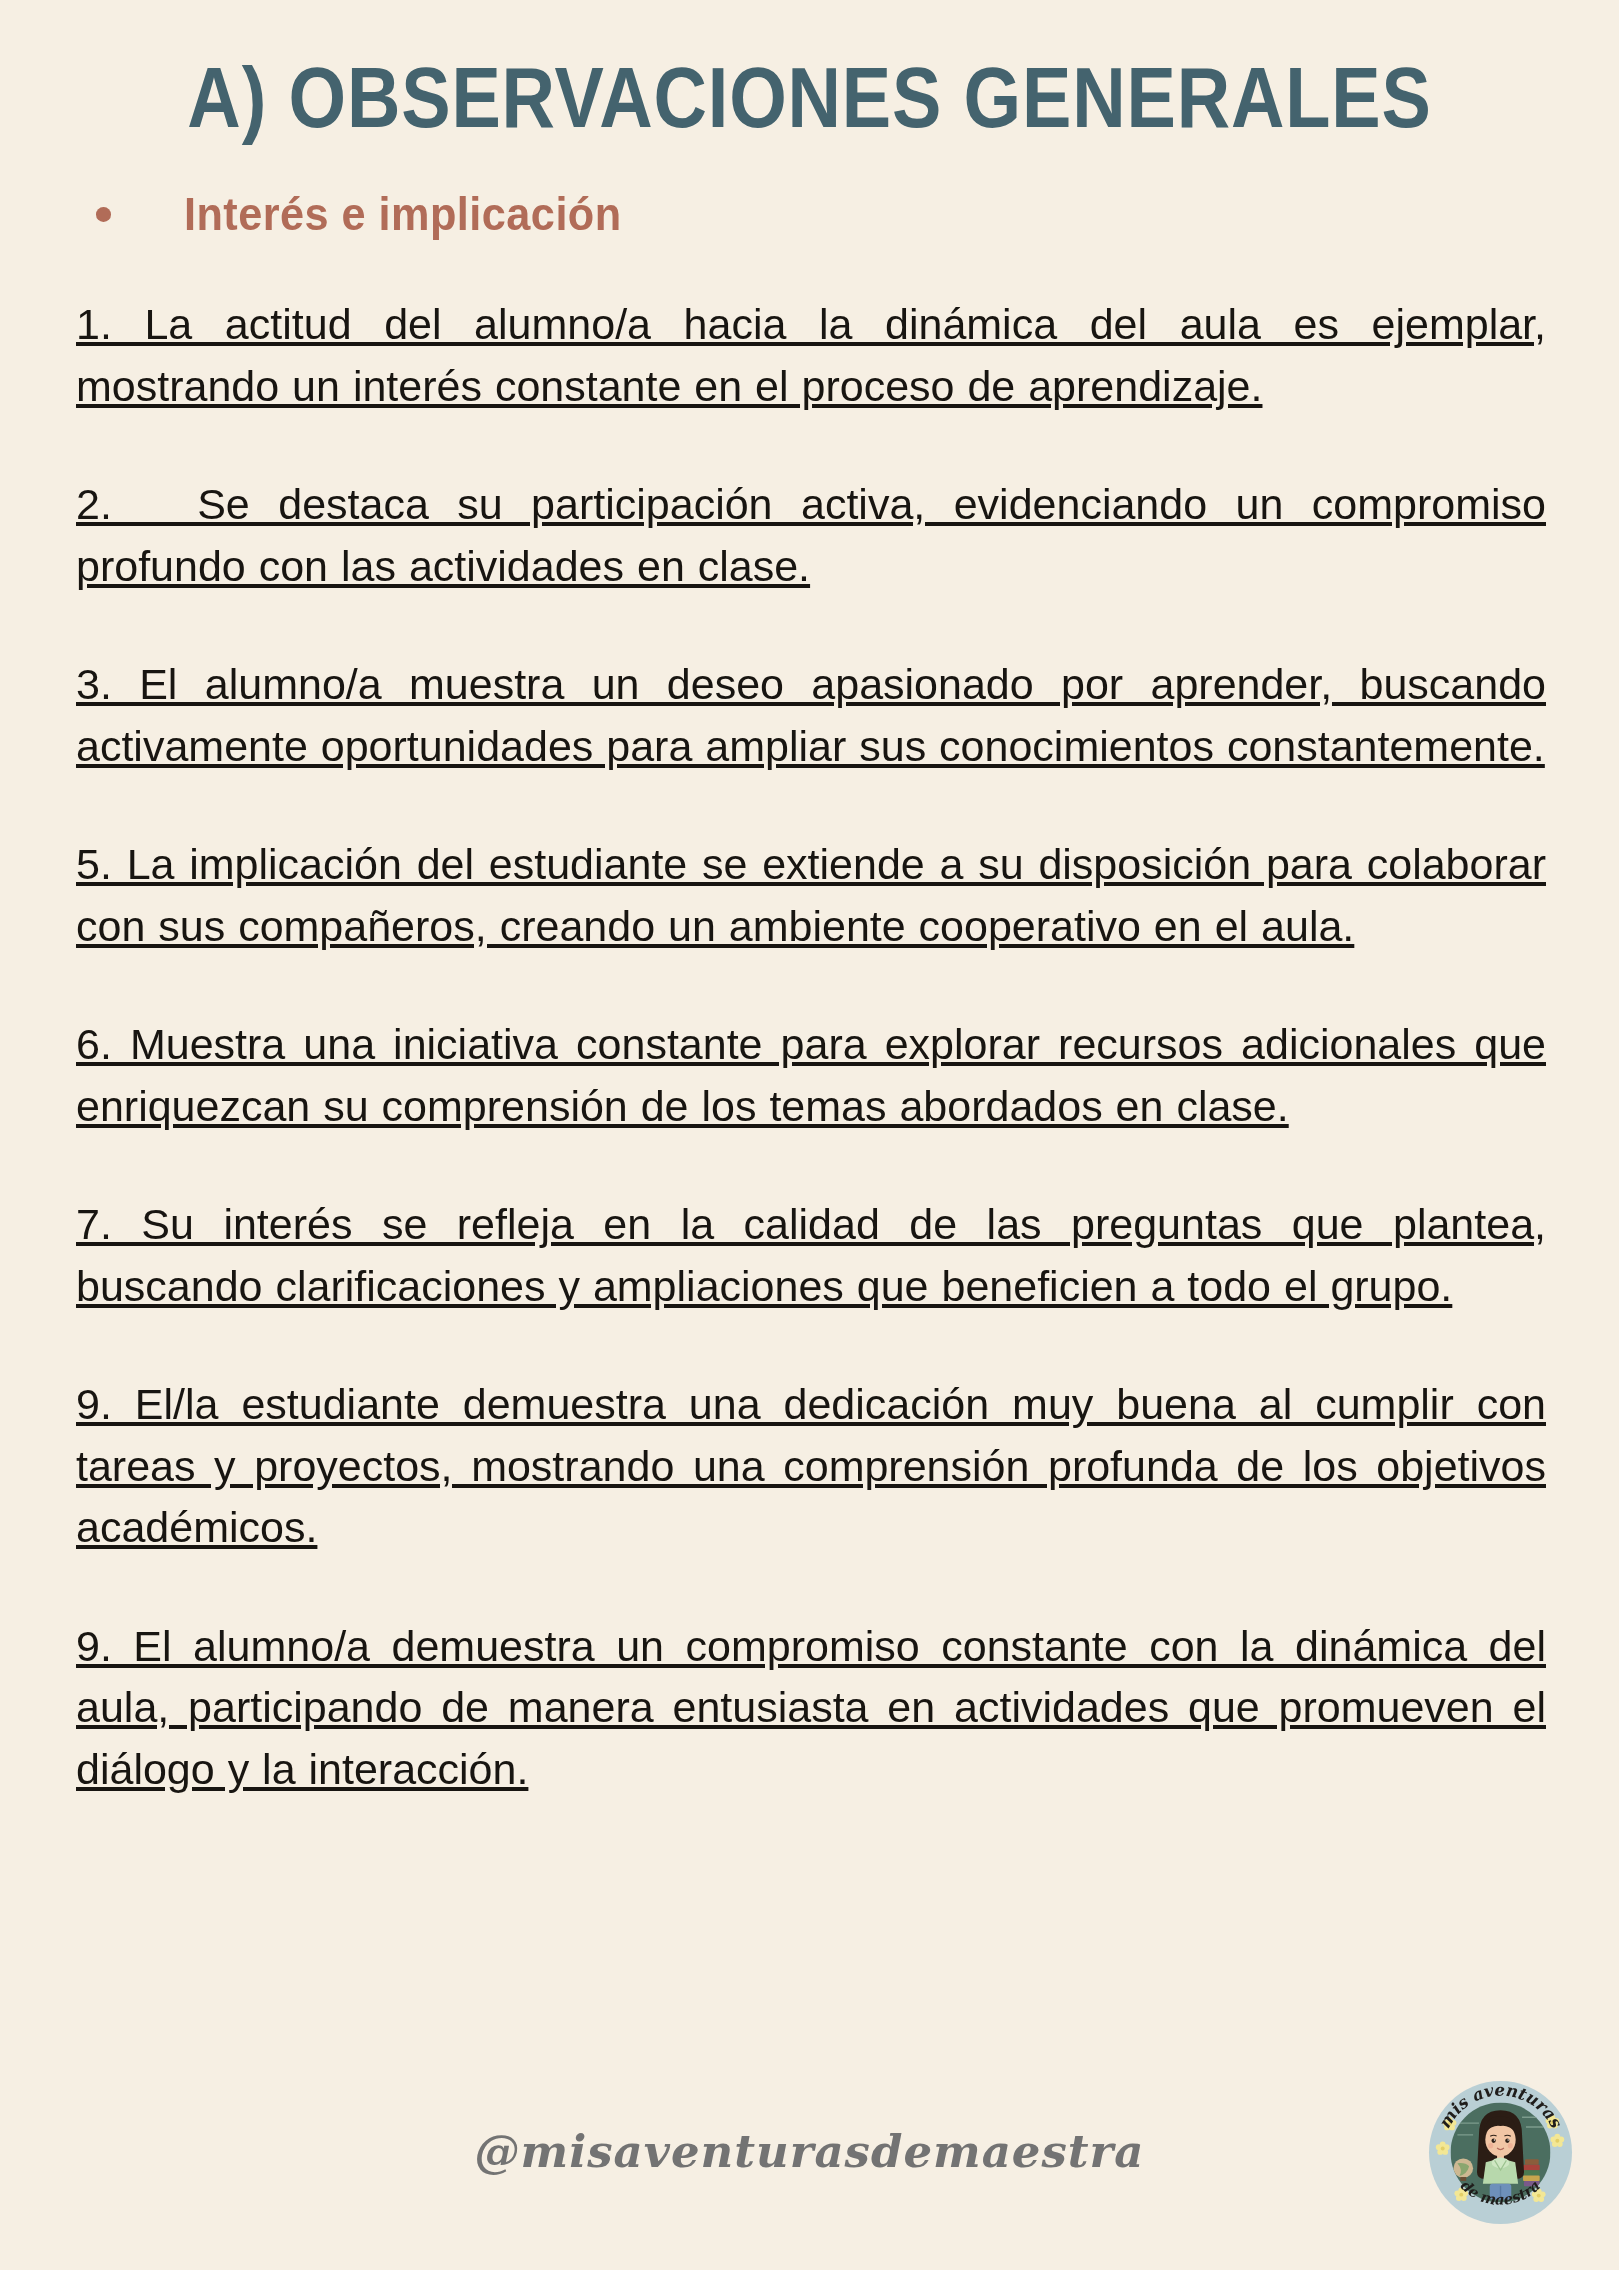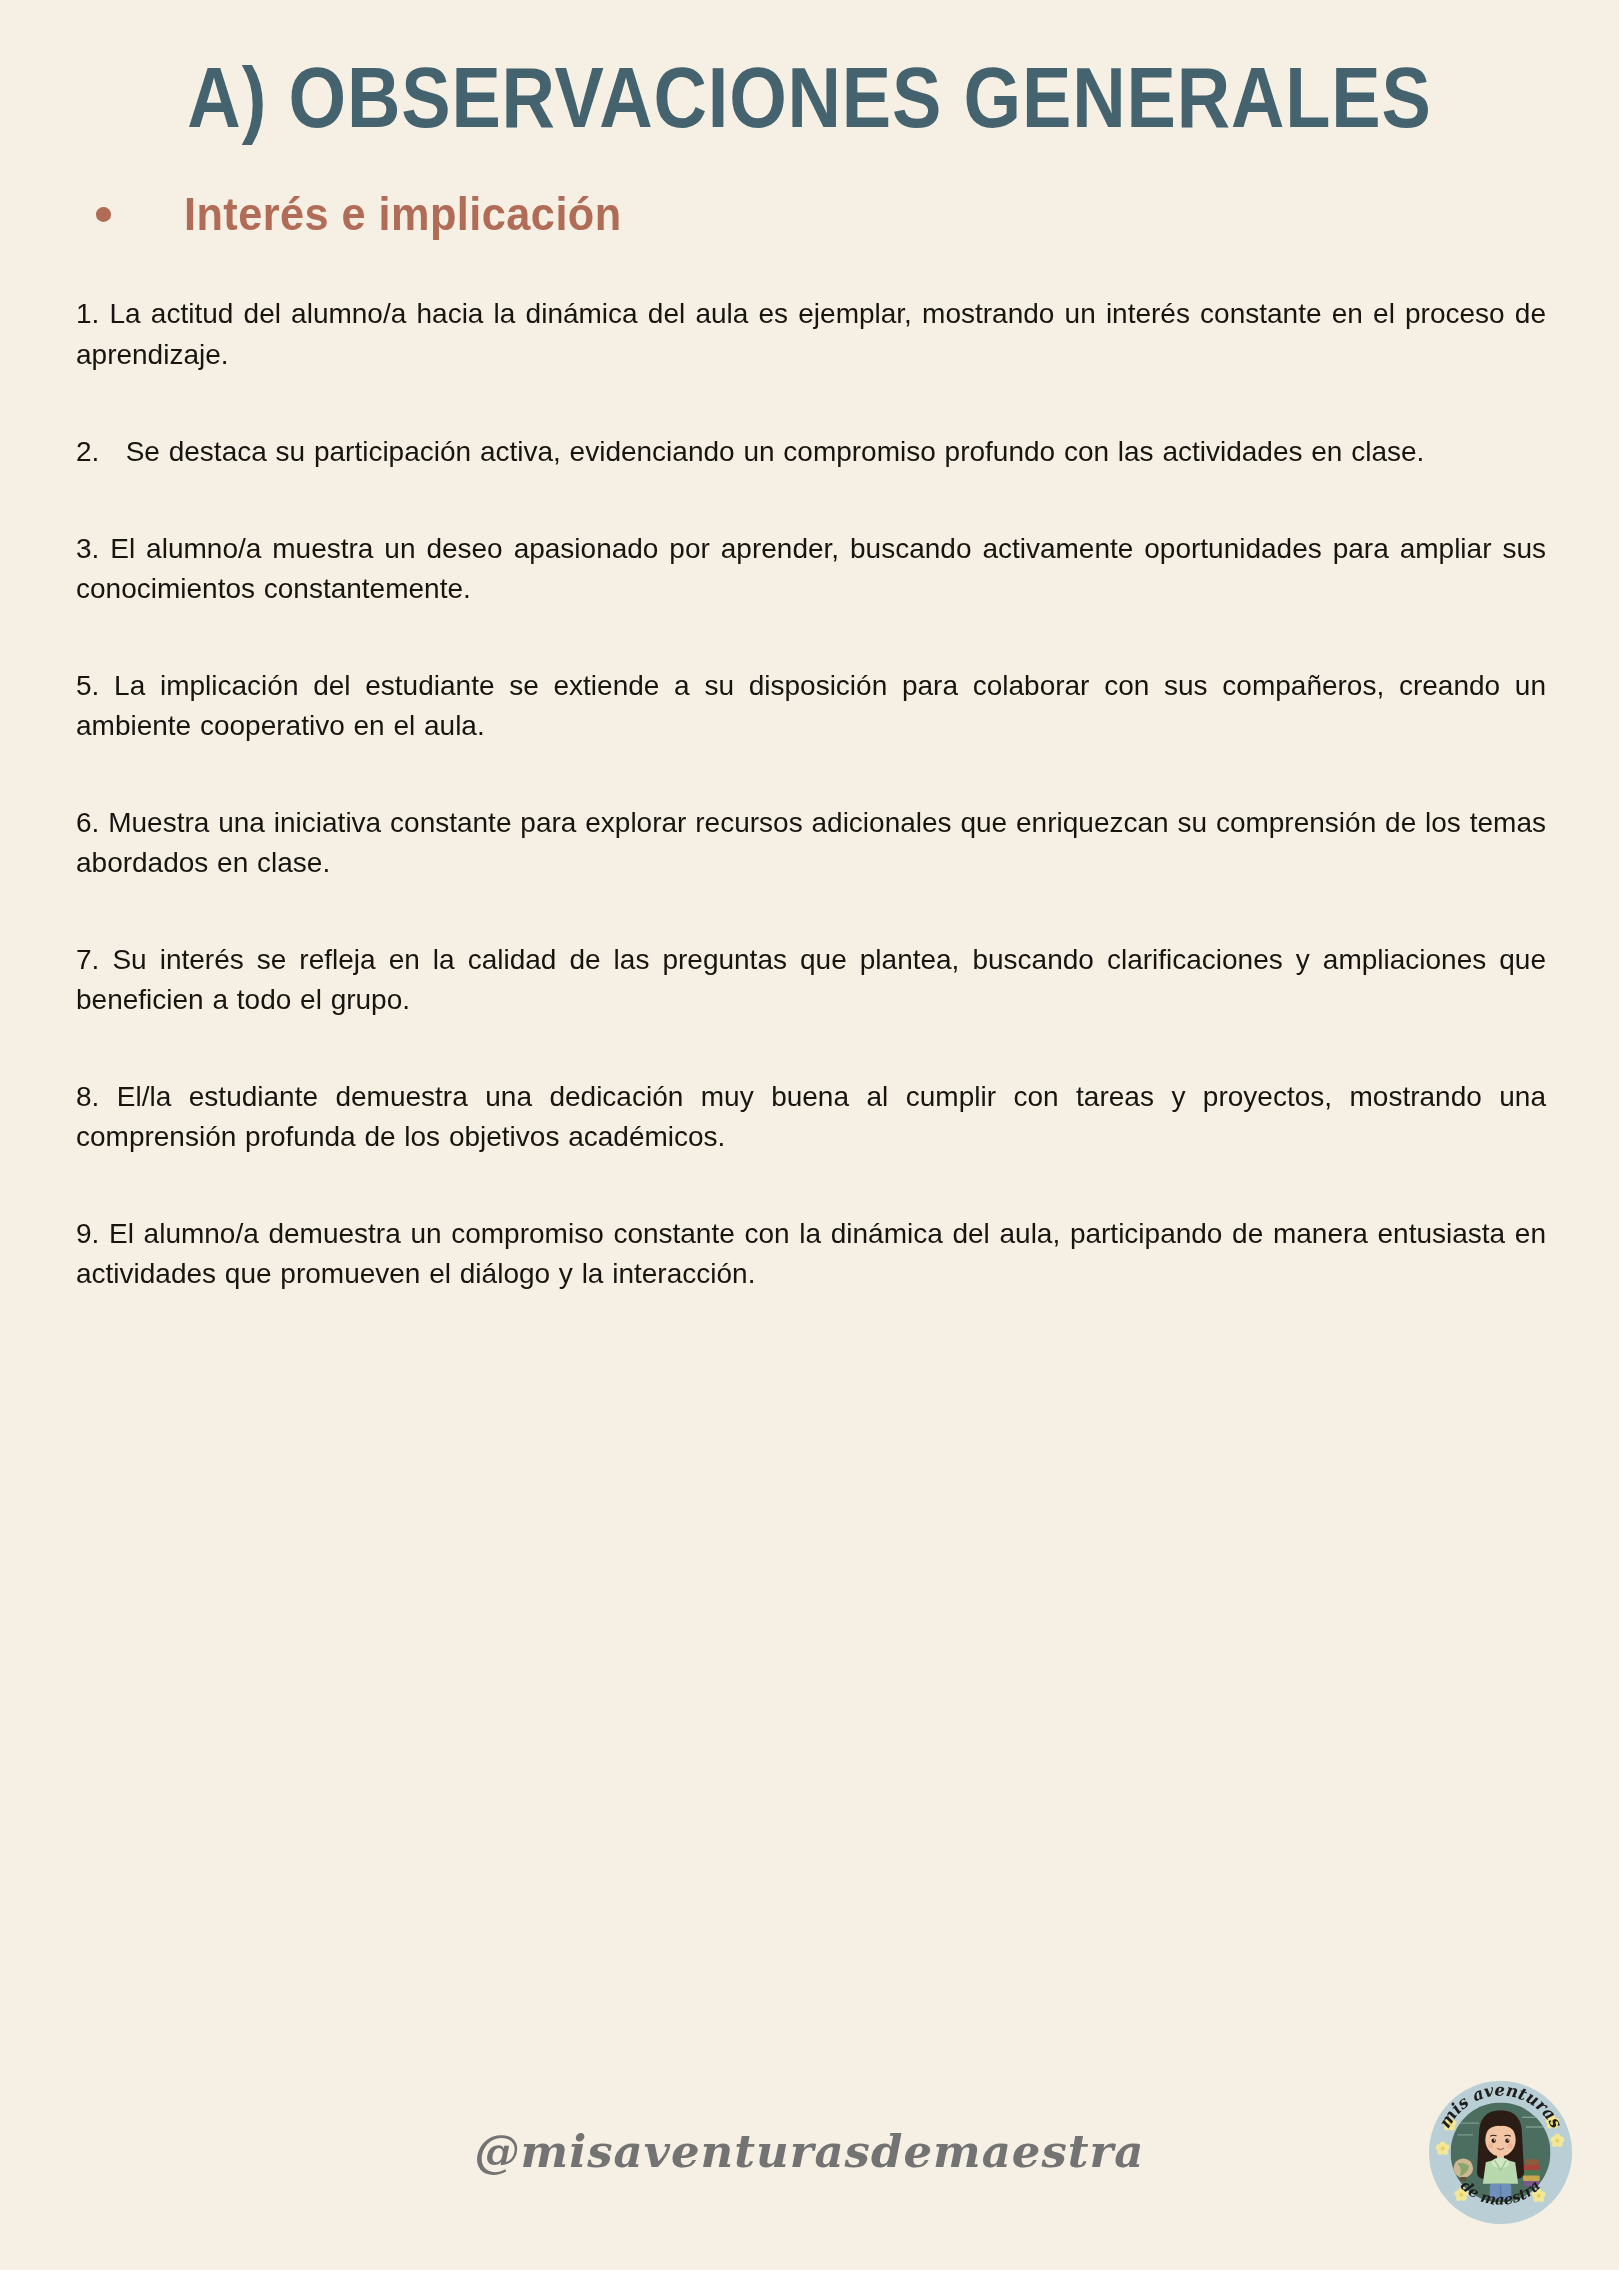--- a/index.html
+++ b/index.html
@@ -56,25 +56,26 @@
     line-height: 1.1;
     transform: scaleX(0.94);
     transform-origin: 0 50%;
   }
   .observations {
     margin: 55px 73px 0 76px;
     color: #181511;
   }
   .observations p {
     margin: 0 0 57px 0;
-    font-size: 28px;
+    font-size: 43px;
     line-height: 1.43;
     text-align: justify;
     letter-spacing: 0px;
     word-spacing: 1px;
+    text-decoration: underline;
   }
   .footer-handle {
     position: absolute;
     left: 0;
     width: 1619px;
     top: 2125px;
     text-align: center;
     font-family: "DejaVu Serif", serif;
     font-style: italic;
     font-weight: 700;
@@ -104,21 +105,21 @@
       <span class="subtitle-text">Interés e implicación</span>
     </div>
 
     <div class="observations">
         <p>1. La actitud del alumno/a hacia la dinámica del aula es ejemplar, mostrando un interés constante en el proceso de aprendizaje.</p>
         <p>2.&nbsp;&nbsp; Se destaca su participación activa, evidenciando un compromiso profundo con las actividades en clase.</p>
         <p>3. El alumno/a muestra un deseo apasionado por aprender, buscando activamente oportunidades para ampliar sus conocimientos constantemente.</p>
         <p>5. La implicación del estudiante se extiende a su disposición para colaborar con sus compañeros, creando un ambiente cooperativo en el aula.</p>
         <p>6. Muestra una iniciativa constante para explorar recursos adicionales que enriquezcan su comprensión de los temas abordados en clase.</p>
         <p>7. Su interés se refleja en la calidad de las preguntas que plantea, buscando clarificaciones y ampliaciones que beneficien a todo el grupo.</p>
-        <p>8. El/la estudiante demuestra una dedicación muy buena al cumplir con tareas y proyectos, mostrando una comprensión profunda de los objetivos académicos.</p>
+        <p>9. El/la estudiante demuestra una dedicación muy buena al cumplir con tareas y proyectos, mostrando una comprensión profunda de los objetivos académicos.</p>
         <p>9. El alumno/a demuestra un compromiso constante con la dinámica del aula, participando de manera entusiasta en actividades que promueven el diálogo y la interacción.</p>
       </div>
 
     <div class="footer-handle">@misaventurasdemaestra</div>
 
     <div class="logo-badge">
       <svg width="145" height="145" viewBox="0 0 148 148">
         <defs>
           <clipPath id="innerClip">
               <circle cx="74" cy="74" r="51"></circle>

